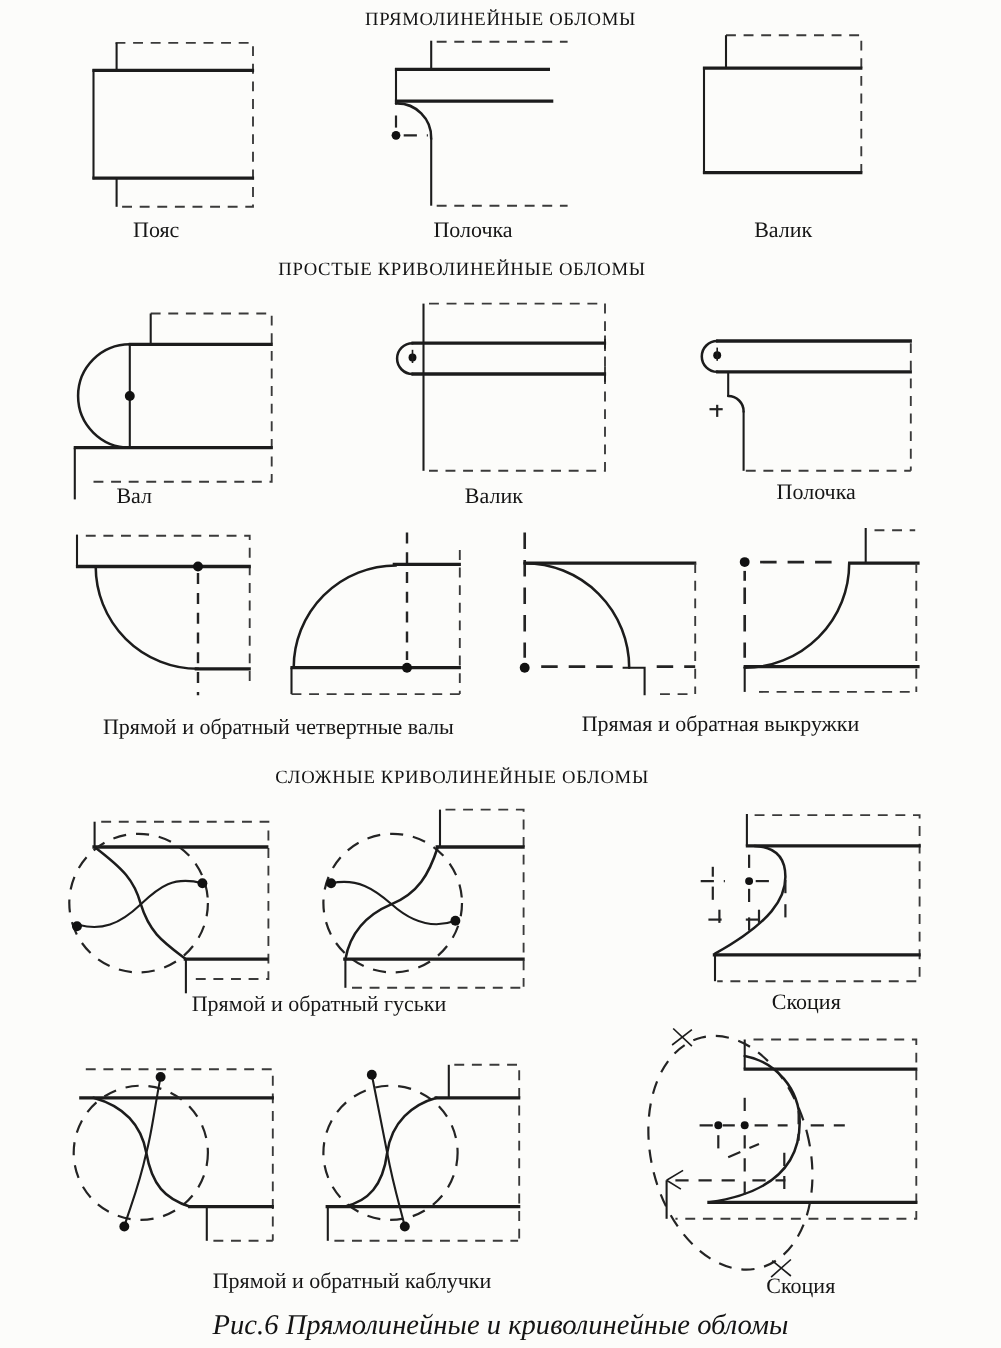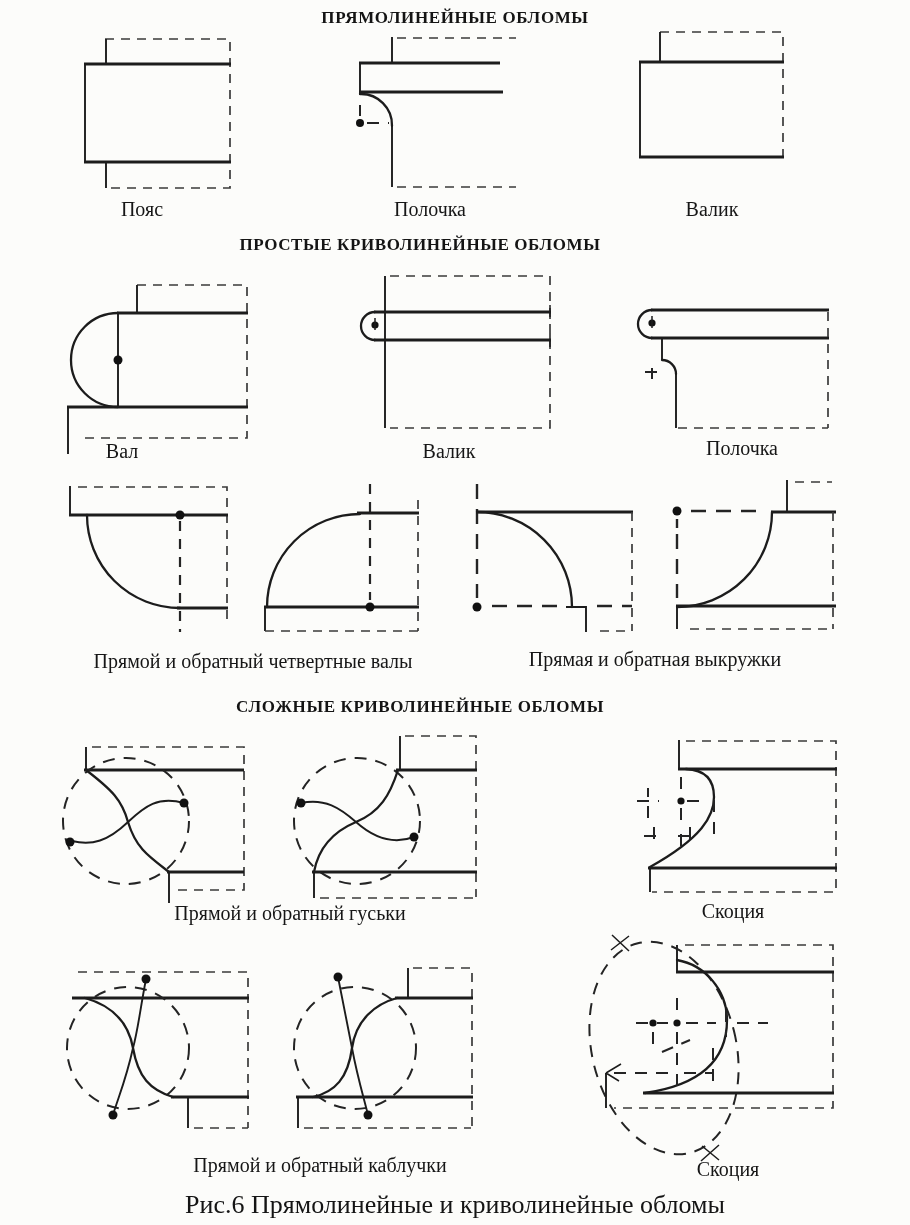--- a/index.html
+++ b/index.html
@@ -6,23 +6,23 @@
   body{
     width:910px;height:1225px;position:relative;
     background:#fcfcfa;
     font-family:"Liberation Serif","DejaVu Serif",serif;
     color:#1e1e1e;overflow:hidden;
   }
   #art{position:absolute;left:0;top:0;}
   .lbl{position:absolute;transform:translateX(-50%);white-space:nowrap;
        font-size:20px;color:#161616;}
   .ttl{position:absolute;transform:translateX(-50%);white-space:nowrap;
-       font-size:17px;font-weight:700;letter-spacing:.6px;color:#141414;}
+       font-size:17px;font-weight:400;letter-spacing:.6px;color:#141414;}
   .cap{position:absolute;transform:translateX(-50%);white-space:nowrap;
-       font-size:26px;color:#141414;}
+       font-size:26px;color:#141414;font-style:italic;}
   
   svg *{vector-effect:none;}
   .tk{stroke:#1c1c1c;stroke-width:3;fill:none;stroke-linecap:butt;}
   .md{stroke:#1c1c1c;stroke-width:1.9;fill:none;stroke-linecap:butt;}
   .tn{stroke:#1c1c1c;stroke-width:1.5;fill:none;stroke-linecap:butt;}
   .cv{stroke:#1c1c1c;stroke-width:2.3;fill:none;stroke-linecap:round;stroke-linejoin:round;}
   .da{stroke:#3a3a3a;stroke-width:1.7;fill:none;stroke-dasharray:9 7;}
   .dl{stroke:#242424;stroke-width:2.4;fill:none;stroke-dasharray:15 10;}
   .dc{stroke:#242424;stroke-width:2;fill:none;stroke-dasharray:12 9;}
   .dm{stroke:#242424;stroke-width:2.2;fill:none;stroke-dasharray:10 8;}

